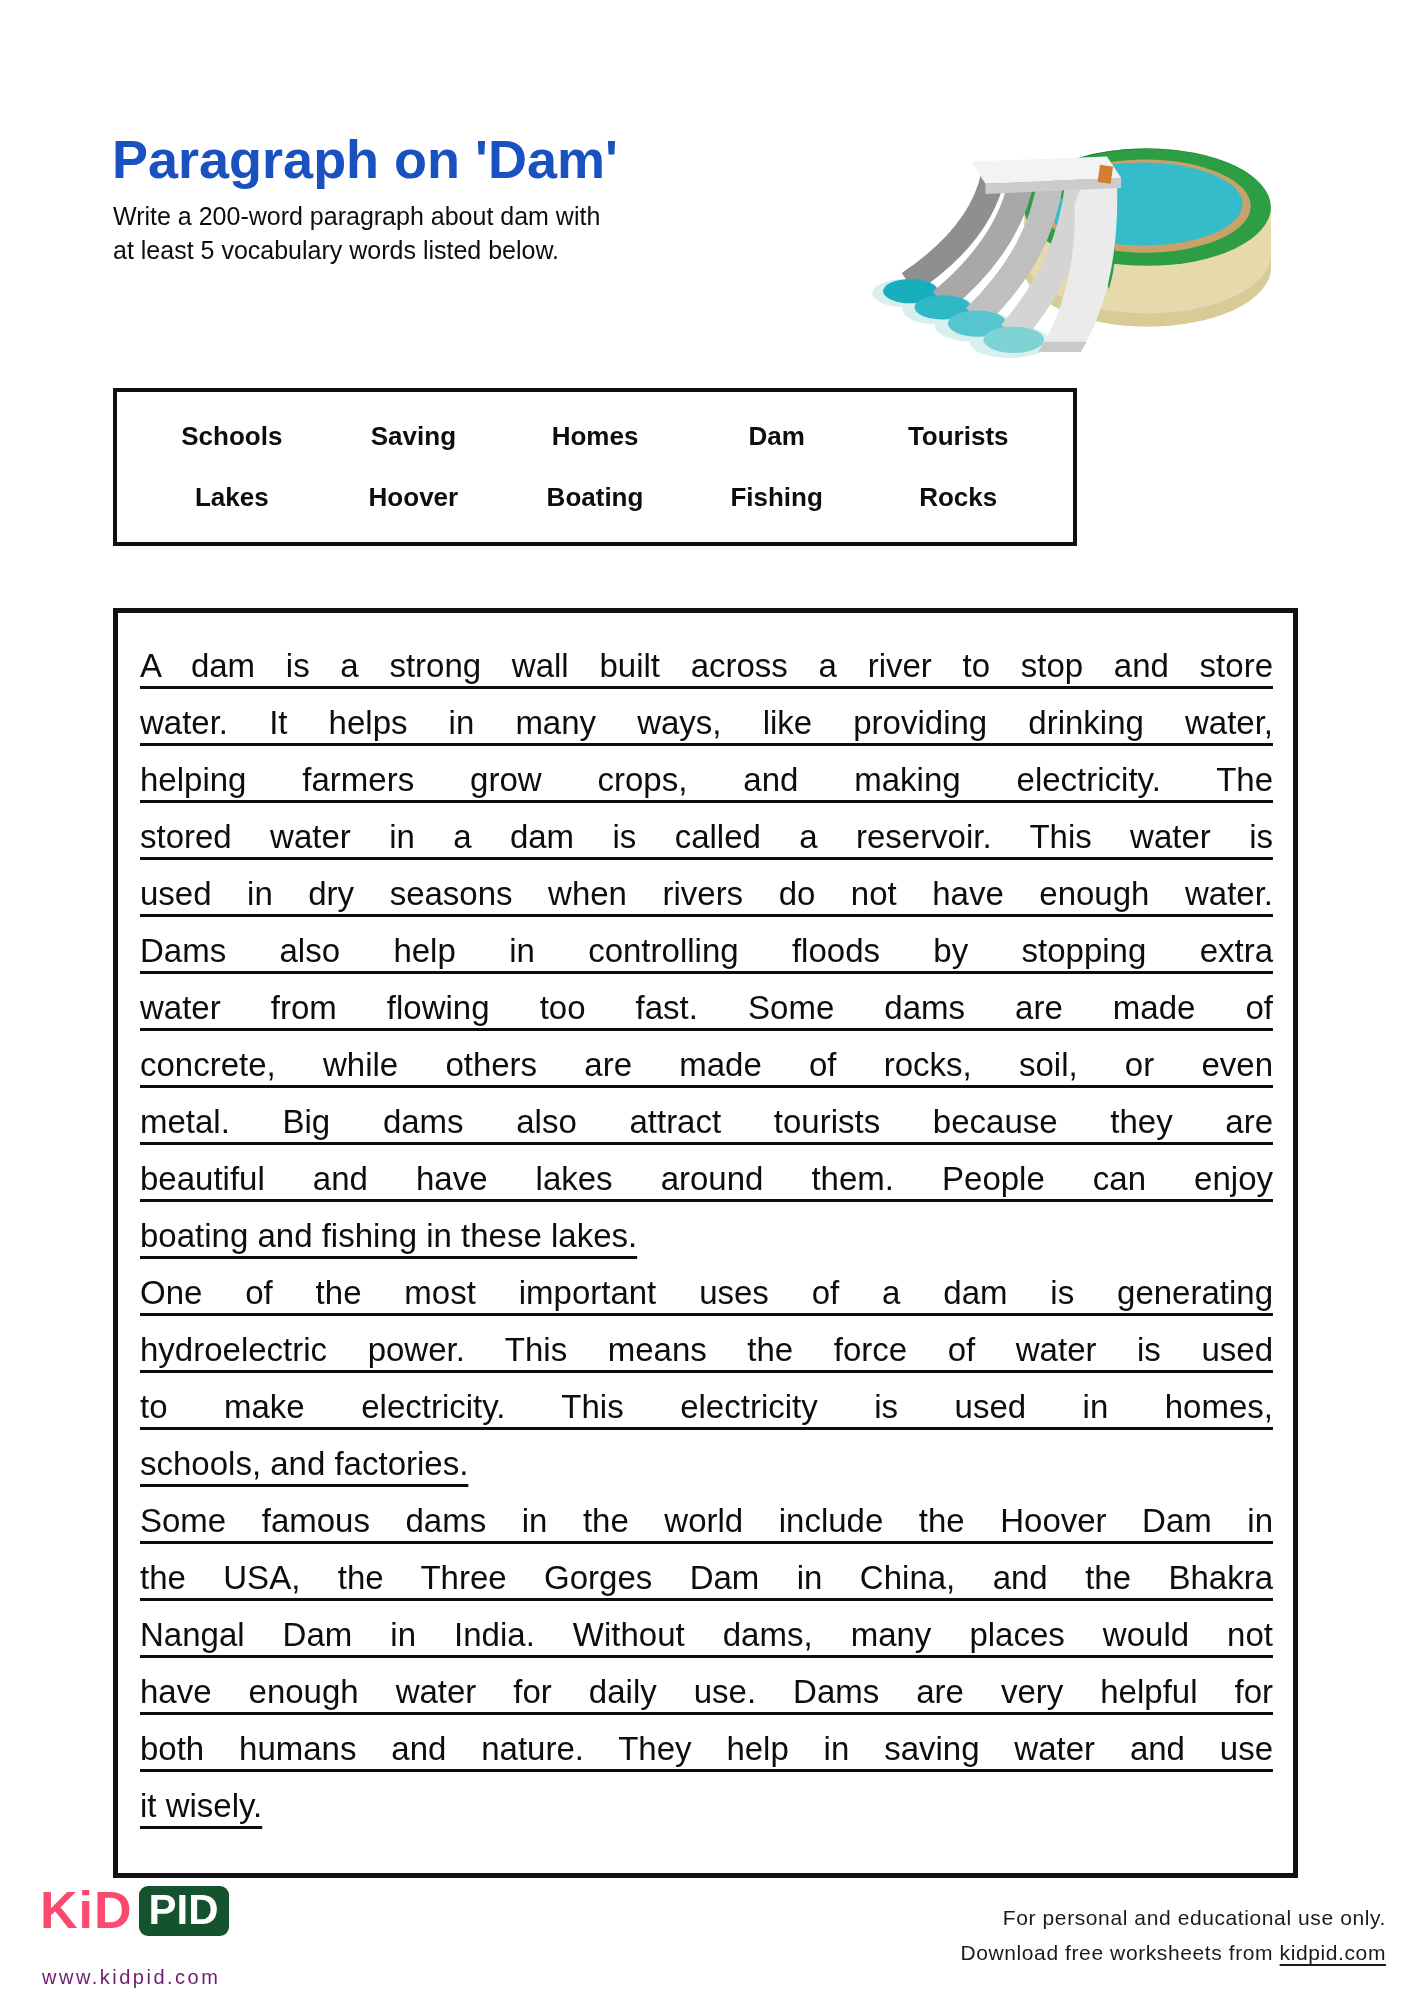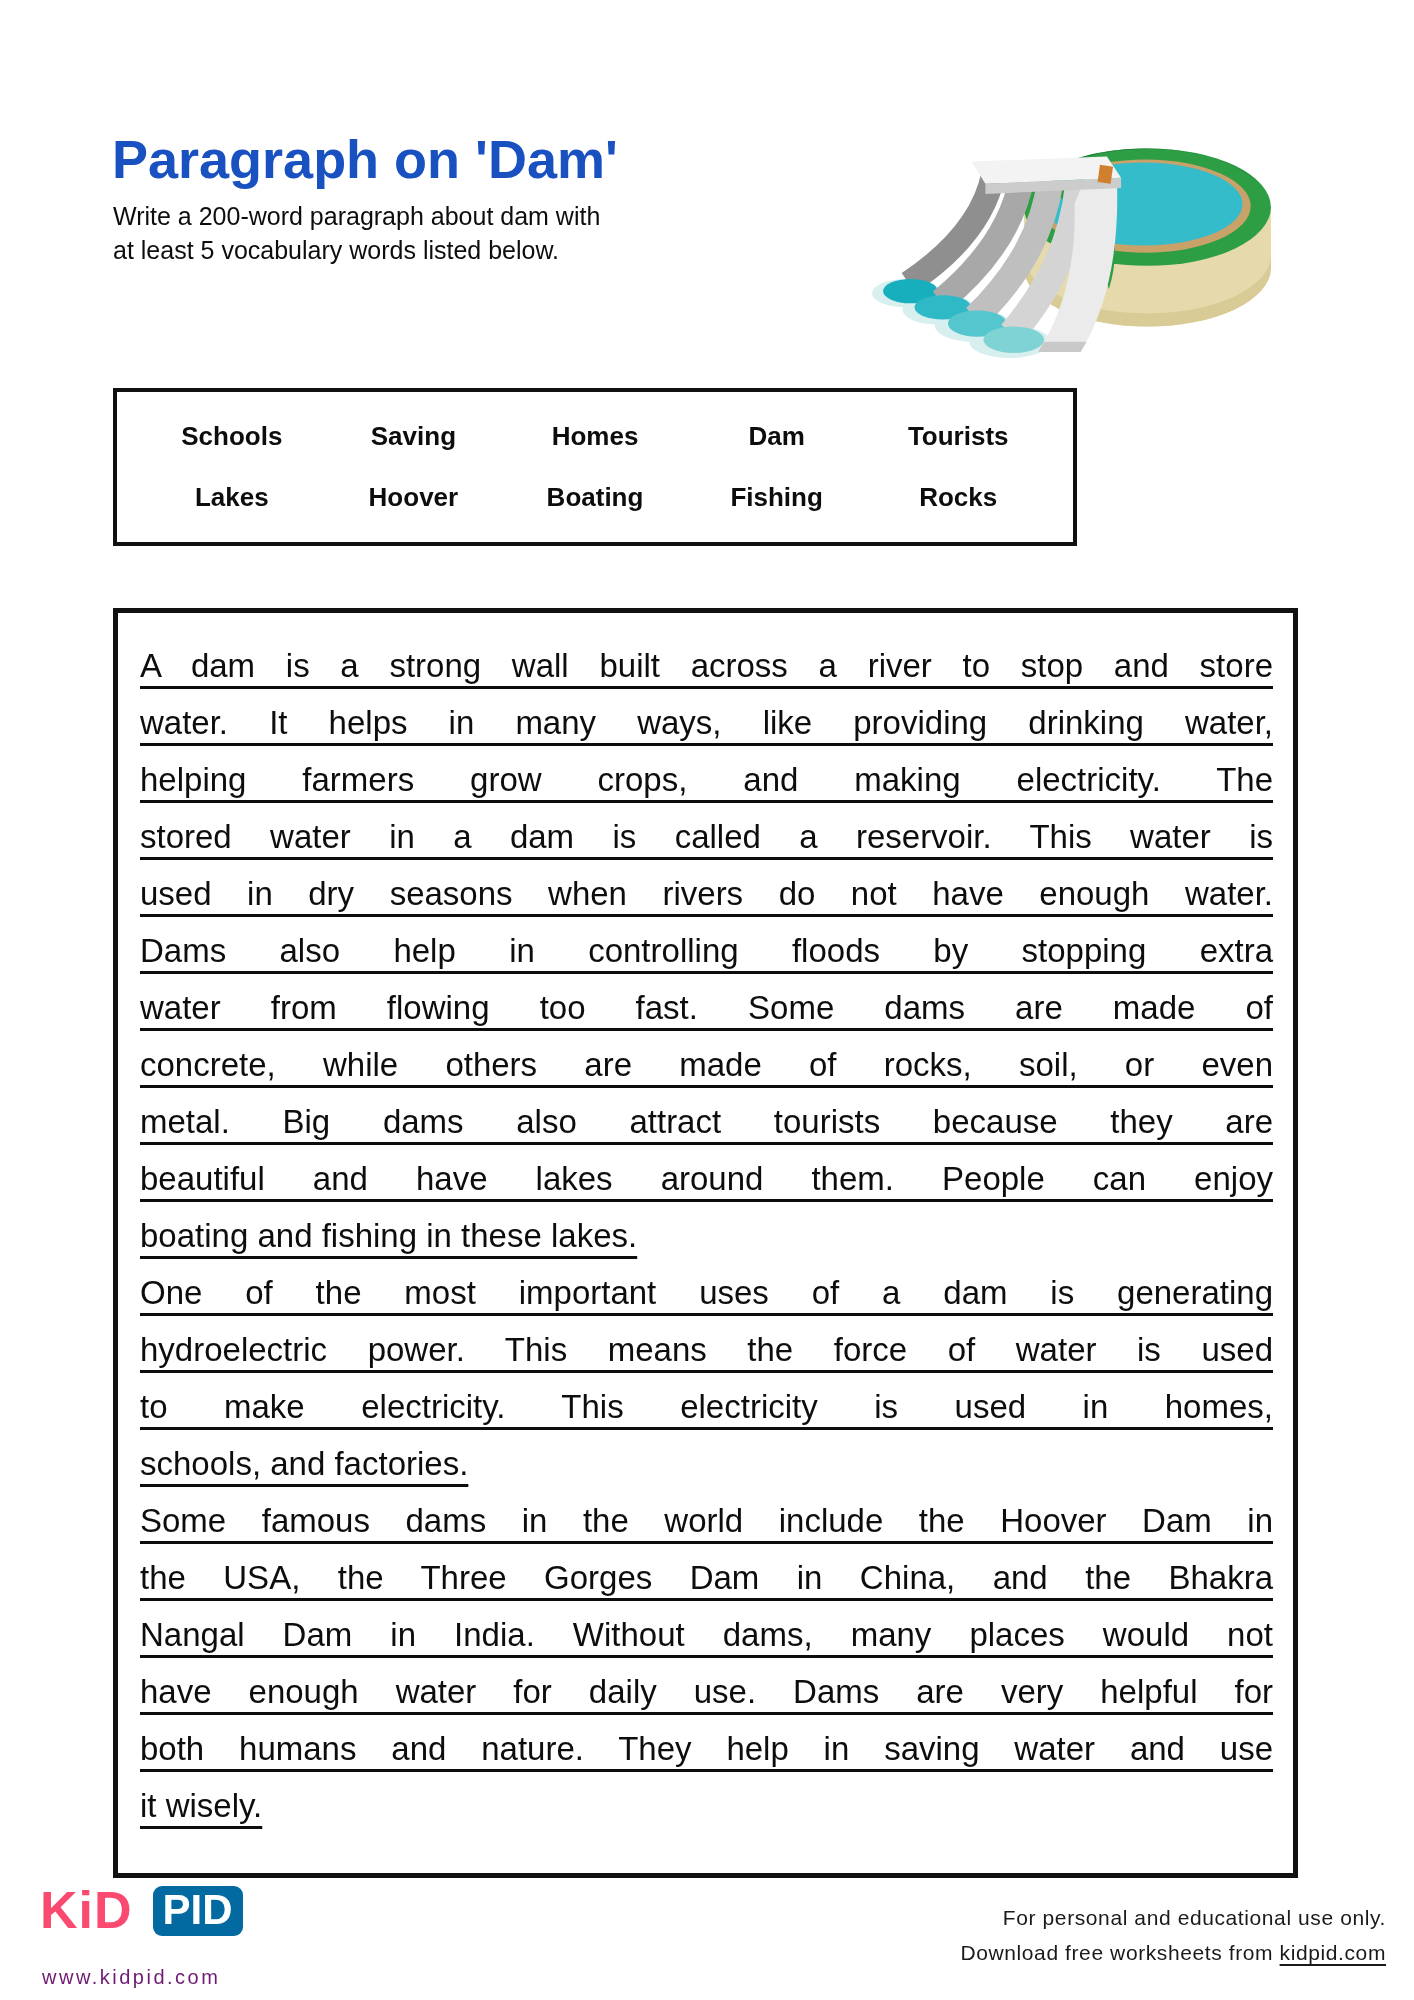--- a/index.html
+++ b/index.html
@@ -85,34 +85,34 @@
     text-underline-offset: 9px;
     text-decoration-skip-ink: none;
   }
 
   
   .logo {
     position: absolute;
     left: 40px; top: 1884px;
     display: flex;
     align-items: flex-end;
-    gap: 20px;
+    gap: 6px;
   }
   .logo-kid {
     font-size: 52px;
     font-weight: 900;
     color: #fa4a6f;
     letter-spacing: 1px;
     line-height: 52px;
   }
   .logo-pid {
     font-size: 42px;
     font-weight: 900;
     color: #ffffff;
-    background: #0369a1;
+    background: #14532d;
     border-radius: 9px;
     padding: 2px 10px 4px 10px;
     line-height: 44px;
   }
   .logo-url {
     position: absolute;
     left: 42px; top: 1966px;
     font-size: 20px;
     letter-spacing: 2.5px;
     color: #701a75;

